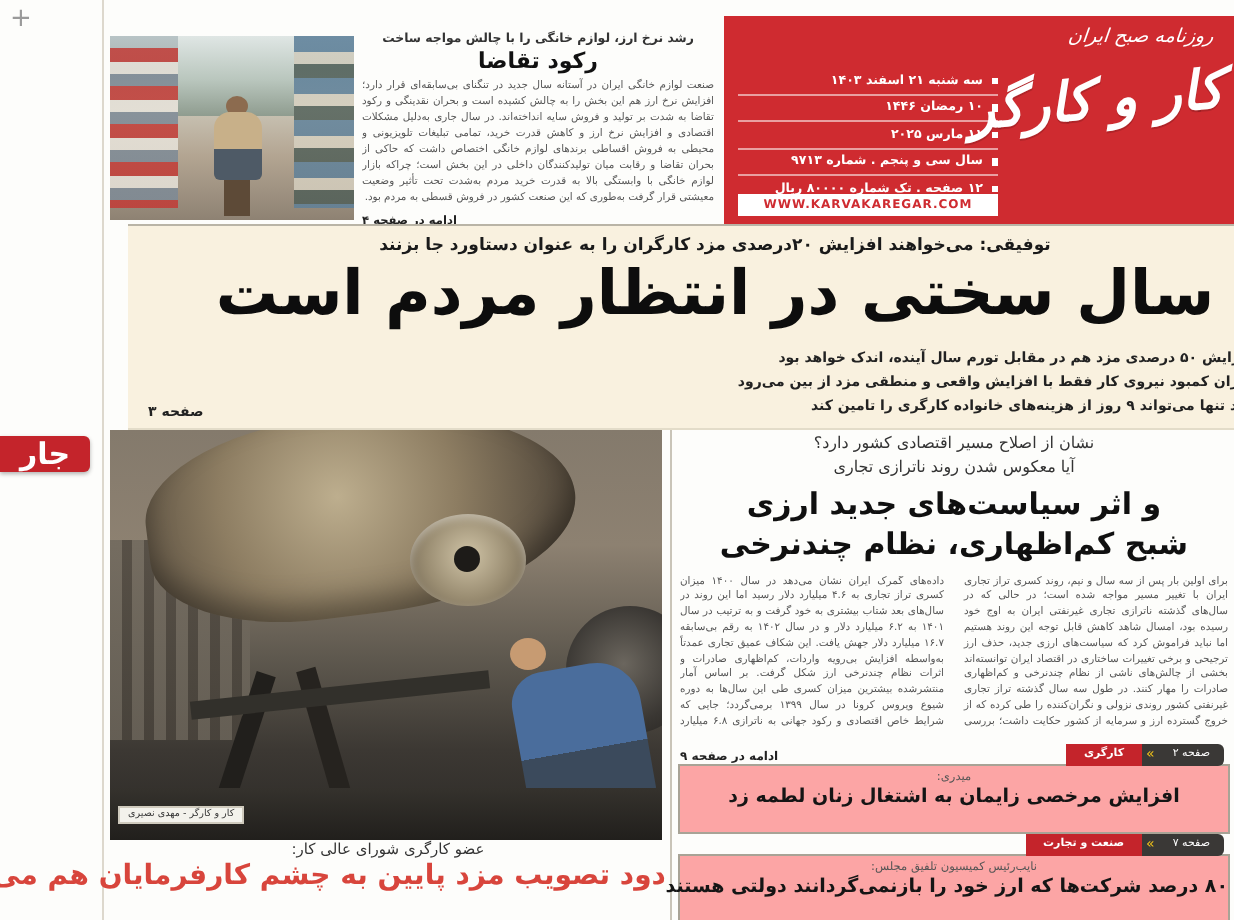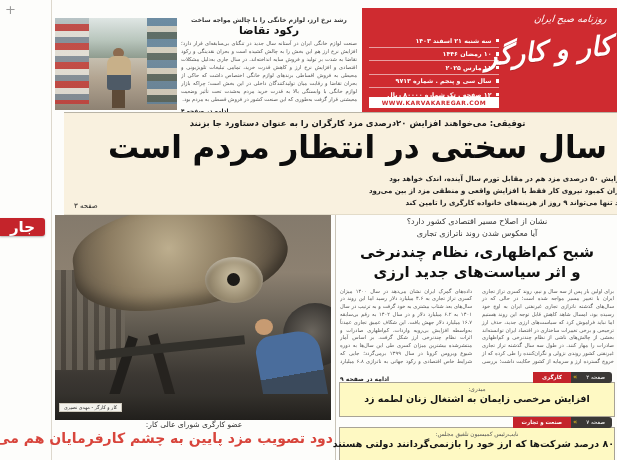--- a/index.html
+++ b/index.html
@@ -50,21 +50,21 @@
   
   .main-box{left:30px;top:112px;width:587px;height:101px;background:#f9f1df;
             border-top:1px solid #b9b4a6;border-bottom:1px solid #e3dcc9;margin-left:34px;}
   .main-kicker{position:absolute;top:5px;left:0;width:100%;text-align:center;
                font-size:8.5px;font-weight:bold;color:#1a1a1a;}
   .main-headline{position:absolute;top:16px;left:0;width:100%;text-align:center;
                  font-size:31px;font-weight:800;color:#0d0d0d;letter-spacing:-.5px;}
   .main-bullets{position:absolute;top:60px;right:12px;text-align:right;}
   .main-bullets .b-line{font-size:7px;font-weight:bold;color:#222;line-height:12px;white-space:nowrap;}
   .diamond{color:#c6242a;font-size:7px;margin-left:3px;}
-  .page-ref{position:absolute;left:10px;bottom:4px;font-size:7px;font-weight:normal;color:#222;}
+  .page-ref{position:absolute;left:10px;bottom:4px;font-size:7px;font-weight:bold;color:#222;}
   
   .watermark{left:0;top:218px;width:45px;height:18px;background:#c4242b;color:#fff;
              font-size:15px;font-weight:bold;text-align:center;line-height:18px;
              border-radius:0 3px 3px 0;box-shadow:0 1px 2px rgba(0,0,0,.3);z-index:5;}
   
   .main-photo{left:55px;top:215px;width:276px;height:205px;overflow:hidden;
     background:linear-gradient(180deg,#847a6c 0%,#8d8171 28%,#5f594f 55%,#3c3833 78%,#2b2926 100%);}
   .mp-pipes{position:absolute;left:0;top:55px;width:70px;height:100px;
     background:repeating-linear-gradient(90deg,#6e675c 0 6px,#4a443c 6px 11px);opacity:.8;}
   .mp-casting{position:absolute;left:18px;top:-8px;width:215px;height:100px;border-radius:45% 55% 50% 40%;
@@ -98,21 +98,21 @@
   
   .tab{display:flex;align-items:stretch;direction:ltr;height:11px;z-index:6;}
   .tab-section{background:#c4242b;color:#fff;font-size:5.5px;font-weight:bold;
                line-height:11px;padding:0 9px;white-space:nowrap;}
   .tab-chev{color:#f5c518;background:#3a3836;font-size:7px;line-height:11px;padding:0 2px;}
   .tab-page{background:#3a3836;color:#fff;font-size:5.5px;line-height:11px;
             padding:0 7px;border-radius:0 3px 3px 0;white-space:nowrap;}
   .tab1{right:5px;top:372px;}
   .tab2{right:5px;top:417px;}
   
-  .teaser{left:339px;width:274px;height:33px;background:#fef9c3;border:1px solid #a8a396;}
+  .teaser{left:339px;width:274px;height:33px;background:#fca5a5;border:1px solid #a8a396;}
   .teaser1{top:382px;}
   .teaser2{top:427px;height:33px;}
   .teaser-kicker{font-size:5.8px;color:#555;text-align:center;margin-top:3px;}
   .teaser-title{font-size:9.5px;font-weight:bold;color:#151515;text-align:center;margin-top:1px;white-space:nowrap;}
   
   .bl{left:55px;top:420px;width:278px;text-align:center;}
   .bl-kicker{font-size:7.5px;color:#333;}
   .bl-headline{font-size:14px;font-weight:bold;color:#d8453c;margin-top:1px;white-space:nowrap;}
 </style>
 </head>
@@ -206,22 +206,22 @@
   </div>
 
   <div class="abs v-sep"></div>
 
   <div class="abs sec">
     <div class="sec-kicker">
       <div>نشان از اصلاح مسیر اقتصادی کشور دارد؟</div>
       <div>آیا معکوس شدن روند ناترازی تجاری</div>
     </div>
     <div class="sec-headline">
+      <div>و اثر سیاست‌های جدید ارزی</div>
       <div>شبح کم‌اظهاری، نظام چندنرخی</div>
-      <div>و اثر سیاست‌های جدید ارزی</div>
     </div>
     <div class="sec-body">برای اولین بار پس از سه سال و نیم، روند کسری تراز تجاری ایران با تغییر مسیر مواجه شده است؛ در حالی که در سال‌های گذشته ناترازی تجاری غیرنفتی ایران به اوج خود رسیده بود، امسال شاهد کاهش قابل توجه این روند هستیم اما نباید فراموش کرد که سیاست‌های ارزی جدید، حذف ارز ترجیحی و برخی تغییرات ساختاری در اقتصاد ایران توانسته‌اند بخشی از چالش‌های ناشی از نظام چندنرخی و کم‌اظهاری صادرات را مهار کنند. در طول سه سال گذشته تراز تجاری غیرنفتی کشور روندی نزولی و نگران‌کننده را طی کرده که از خروج گسترده ارز و سرمایه از کشور حکایت داشت؛ بررسی داده‌های گمرک ایران نشان می‌دهد در سال ۱۴۰۰ میزان کسری تراز تجاری به ۴.۶ میلیارد دلار رسید اما این روند در سال‌های بعد شتاب بیشتری به خود گرفت و به ترتیب در سال ۱۴۰۱ به ۶.۲ میلیارد دلار و در سال ۱۴۰۲ به رقم بی‌سابقه ۱۶.۷ میلیارد دلار جهش یافت. این شکاف عمیق تجاری عمدتاً به‌واسطه افزایش بی‌رویه واردات، کم‌اظهاری صادرات و اثرات نظام چندنرخی ارز شکل گرفت. بر اساس آمار منتشرشده بیشترین میزان کسری طی این سال‌ها به دوره شیوع ویروس کرونا در سال ۱۳۹۹ برمی‌گردد؛ جایی که شرایط خاص اقتصادی و رکود جهانی به ناترازی ۶.۸ میلیارد دلاری منجر شد. با این حال در سال ۱۴۰۲ حجم تجارت غیرنفتی ایران به سقف تاریخی ۱۵۳ میلیارد دلار رسید که نشان‌دهنده افزایش ارزش دلاری صادرات و واردات بود.</div>
     <div class="sec-cont">ادامه در صفحه ۹</div>
   </div>
 
   <div class="abs tab tab1">
     <span class="tab-section">کارگری</span>
     <span class="tab-chev">«</span>
     <span class="tab-page">صفحه ۲</span>
   </div>

